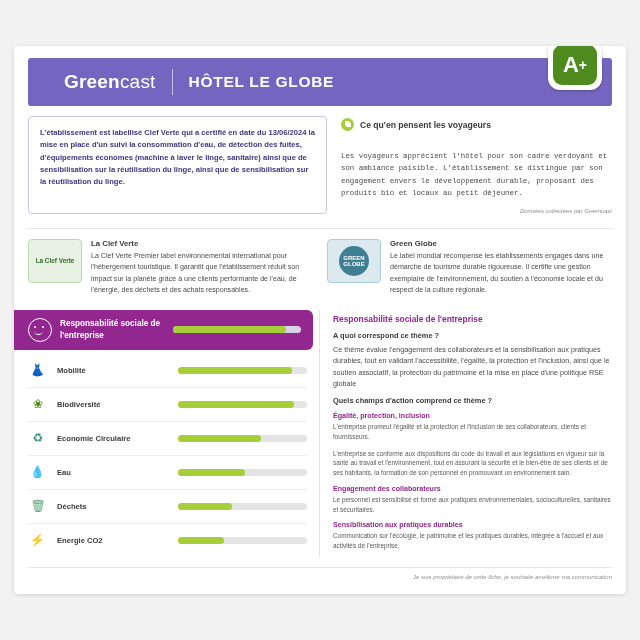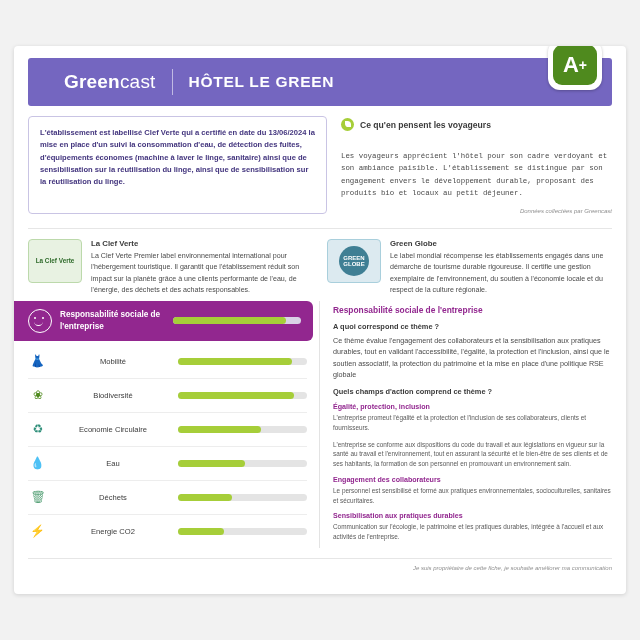--- a/index.html
+++ b/index.html
@@ -67,21 +67,21 @@
   .row2{display:flex;margin:14px 14px 0 14px;gap:14px;border-top:1px solid #e6e6e6;padding-top:10px;}
   .label-card{flex:1;display:flex;gap:9px;}
   .label-logo{flex:0 0 52px;height:42px;border-radius:4px;display:flex;align-items:center;justify-content:center;}
   .lv{background:#e8f2e2;border:1px solid #bcd9ab;}
   .gg{background:#dceaf0;border:1px solid #a9cfdc;}
   .lv-txt{color:#2f6b2b;font-size:6.4px;font-weight:700;text-align:center;line-height:1.25;}
   .gg-circle{width:30px;height:30px;border-radius:50%;background:#3f7f94;display:flex;align-items:center;justify-content:center;color:#fff;font-size:6px;font-weight:700;text-align:center;line-height:1.1;}
   .label-name{font-size:7.8px;font-weight:700;color:#3b3b3b;margin-bottom:3px;}
   .label-desc{font-size:7.1px;line-height:1.6;color:#4a4a4a;}
   
-  .row3{display:flex;margin:4px 0 0 0;}
+  .row3{display:flex;margin:13px 0 0 0;}
   .left-panel{
     flex:0 0 305px;
     background:#ffffff;
   }
   .panel-head{
     background:#92278f;
     display:flex;align-items:center;gap:8px;
     padding:8px 12px 8px 14px;
     border-radius:0 6px 6px 0;
     margin-right:6px;
@@ -94,21 +94,21 @@
   .smiley:after{content:"";position:absolute;left:5px;top:11px;width:9px;height:4px;border-bottom:1.6px solid #fff;border-radius:0 0 9px 9px;}
   .panel-title{color:#ffffff;font-size:8.2px;font-weight:700;line-height:1.35;flex:1;}
   .head-bar{flex:0 0 128px;}
   .bar-track{height:7px;border-radius:4px;background:#e4e4e4;width:100%;}
   .head-bar .bar-track{background:#d9d2e6;}
   .bar-fill{height:7px;border-radius:4px;background:#a6ce39;}
   .crit-list{padding:4px 12px 0 14px;}
   .crit{display:flex;align-items:center;gap:9px;height:33px;border-bottom:1px solid #ededed;}
   .crit:last-child{border-bottom:none;}
   .crit-icon{flex:0 0 20px;height:20px;display:flex;align-items:center;justify-content:center;font-size:12px;}
-  .crit-name{flex:0 0 112px;font-size:7.6px;font-weight:400;color:#3b3b3b;text-align:center;}
+  .crit-name{flex:0 0 112px;font-size:7.6px;font-weight:700;color:#3b3b3b;}
   .crit-bar{flex:1;}
   .right-panel{
     flex:1;border-left:1px solid #e3e3e3;padding:4px 14px 0 13px;
   }
   .rp-title{color:#92278f;font-size:8.4px;font-weight:700;margin-bottom:7px;}
   .rp-q{font-size:7.4px;font-weight:700;color:#3b3b3b;margin:6px 0 4px;}
   .rp-p{font-size:7.2px;line-height:1.62;color:#4a4a4a;}
   .sub{margin-top:7px;}
   .sub-t{font-size:7.1px;font-weight:700;color:#92278f;margin-bottom:2px;}
   .sub-d{font-size:6.4px;line-height:1.52;color:#5a5a5a;}
@@ -123,21 +123,21 @@
 </head>
 <body>
 
 <div class="page">
 
   <div class="header">
     <div class="brand">
       <span>Green</span><span class="light">cast</span>
     </div>
     <div class="vline"></div>
-    <div class="hotel-name">HÔTEL LE GREEN</div>
+    <div class="hotel-name">HÔTEL LE GLOBE</div>
     <div class="badge">
       <div class="badge-inner">
         <span>A</span>
           <sup>+</sup>
       </div>
     </div>
   </div>
 
   <div class="row1">
     <div class="statement">L'établissement est labellisé Clef Verte qui a certifié en date du 13/06/2024 la mise en place d'un suivi la consommation d'eau, de détection des fuites, d'équipements économes (machine à laver le linge, sanitaire) ainsi que de sensibilisation sur la réutilisation du linge, ainsi que de sensibilisation sur la réutilisation du linge.</div>

